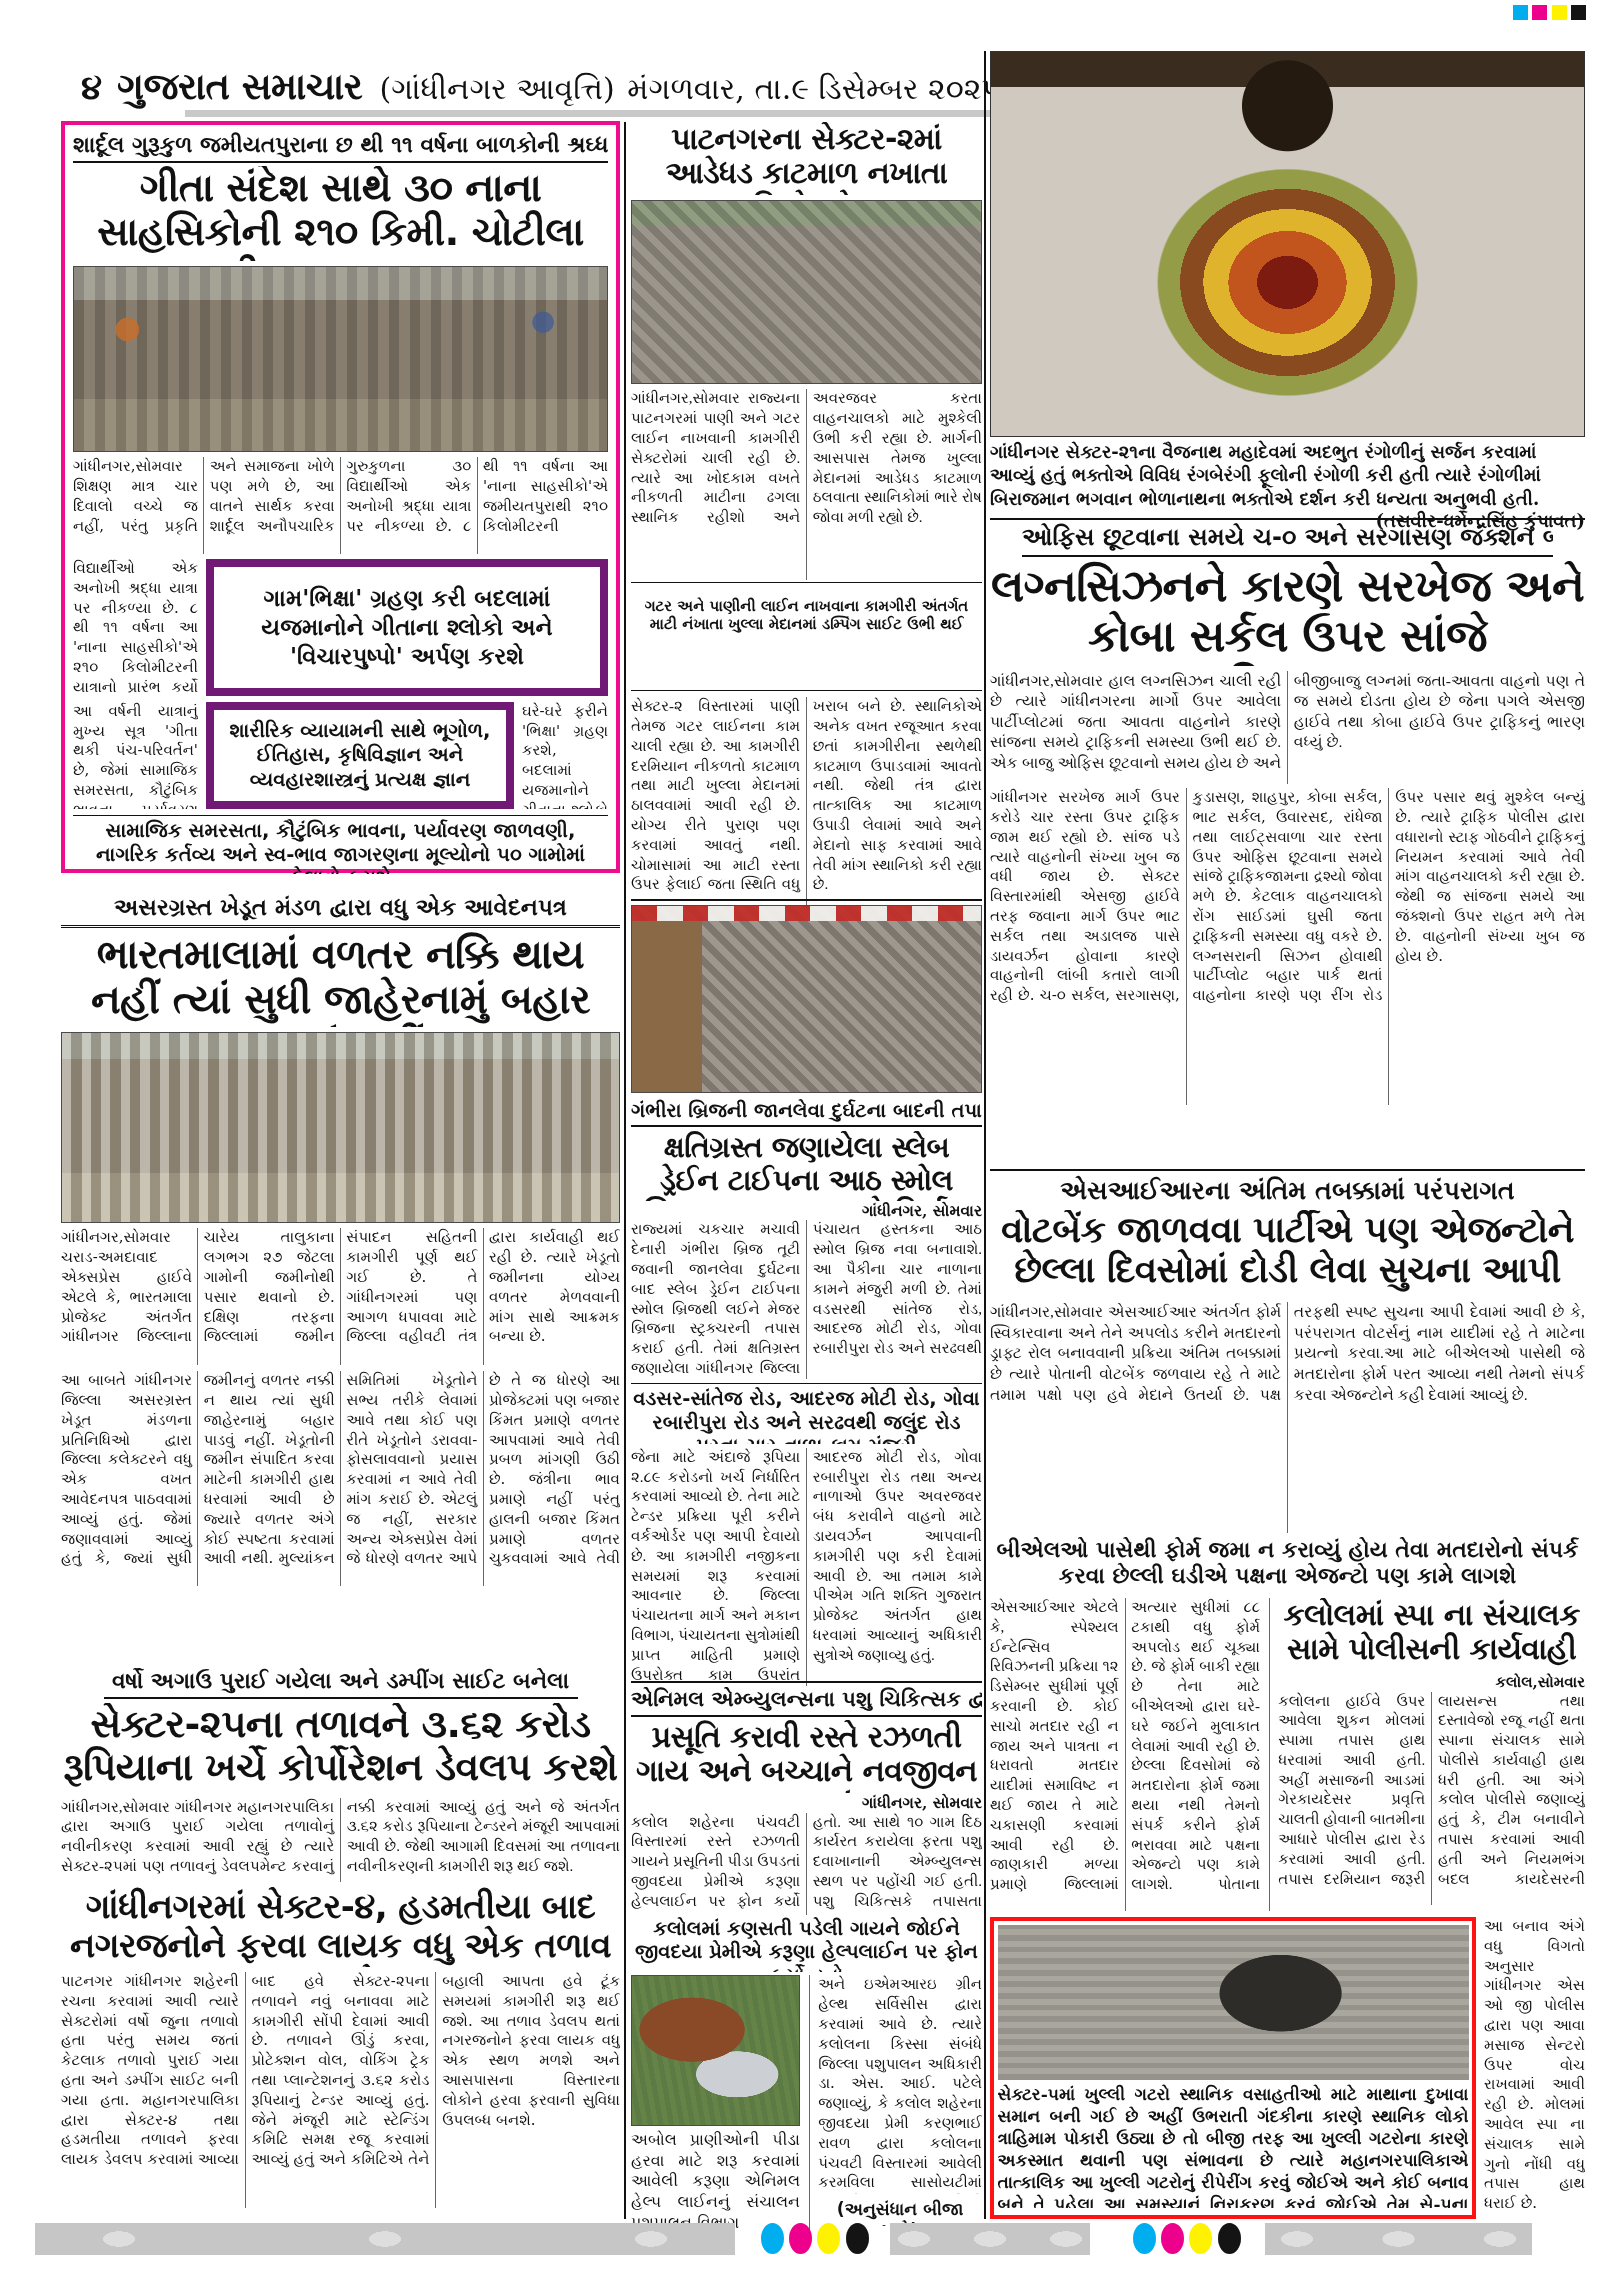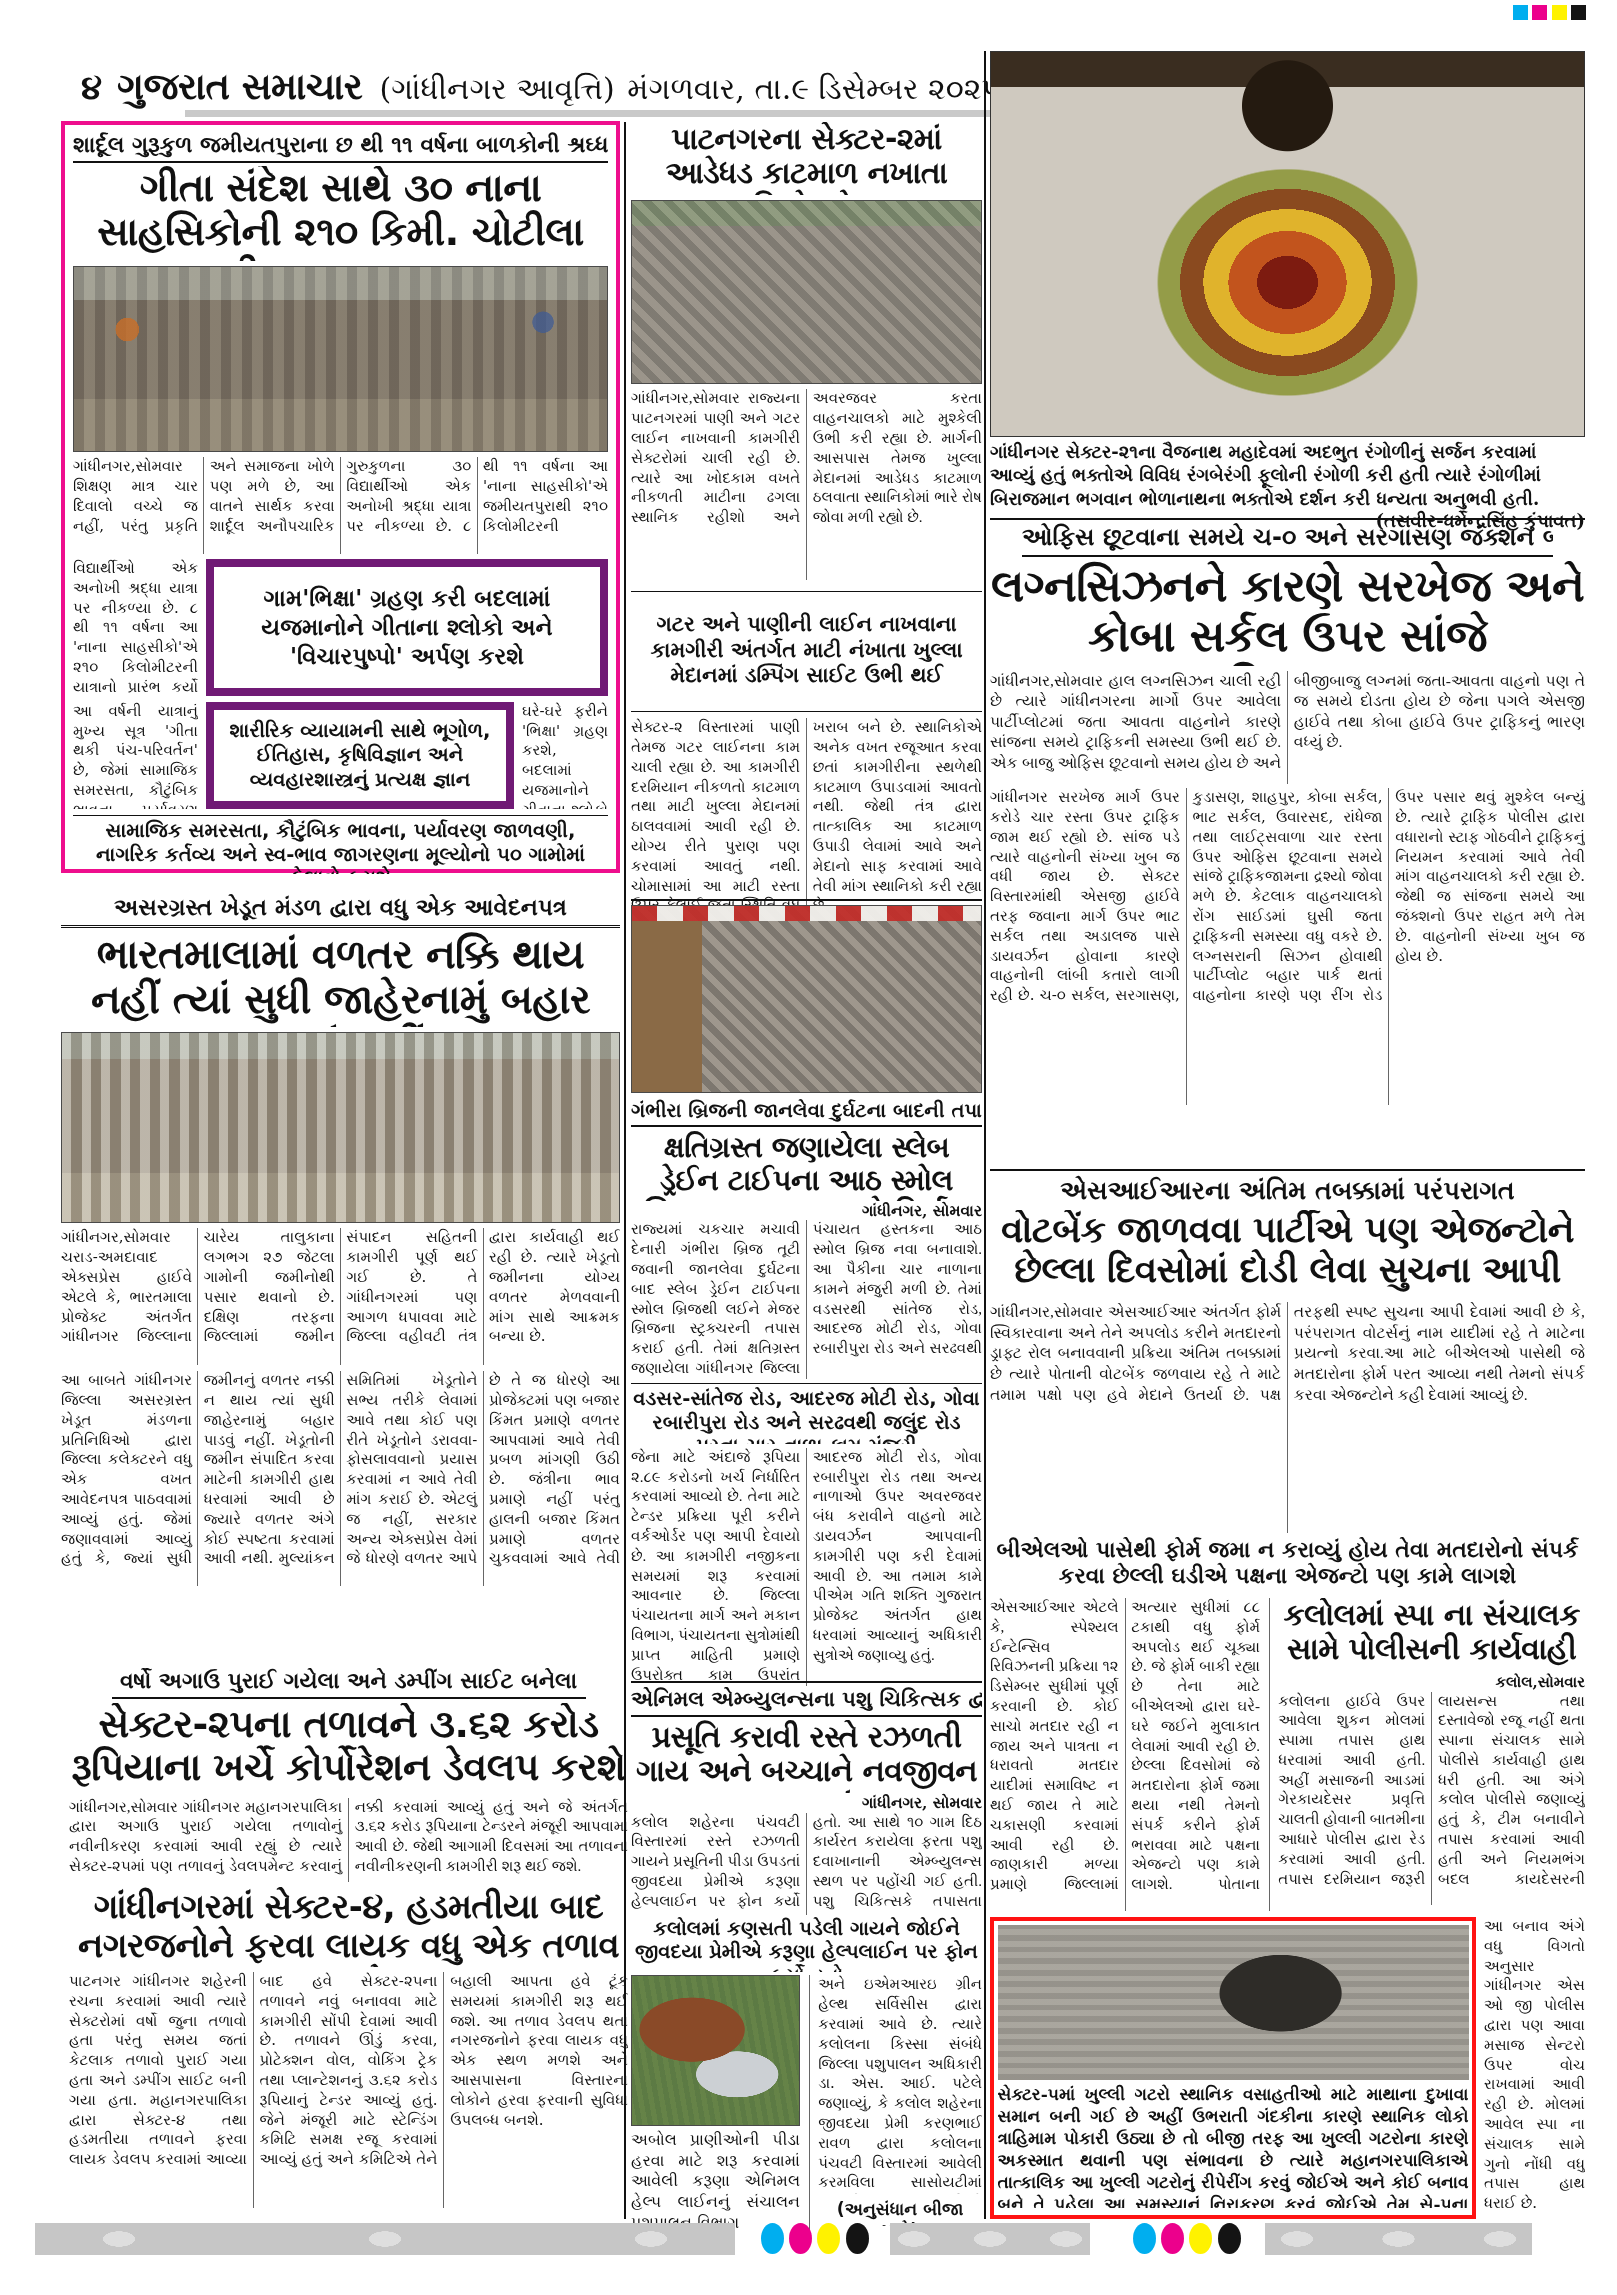--- a/index.html
+++ b/index.html
@@ -100,33 +100,33 @@
   </div>
 
   <div class="abs" style="left:61px;top:894px;width:559px;height:758px;">
     <div class="kicker" style="font-size:23px;border-bottom:3.5px double #111;">અસરગ્રસ્ત ખેડૂત મંડળ દ્વારા વધુ એક આવેદનપત્ર</div>
     <div class="headline" style="font-size:40px;height:95px;margin-top:4.6px;">ભારતમાલામાં વળતર નક્કિ થાય નહીં ત્યાં સુધી જાહેરનામું બહાર પાડવું નહીં</div>
     <div class="photo ph-farmers" style="height:191px;margin-top:4.6px;"></div>
     <div class="bodytxt cols4 serif" style="font-size:15px;height:137px;margin-top:5.8px;">ગાંધીનગર,સોમવાર  ચરાડ-અમદાવાદ એક્સપ્રેસ હાઈવે એટલે કે, ભારતમાલા પ્રોજેક્ટ અંતર્ગત ગાંધીનગર જિલ્લાના ચારેય તાલુકાના લગભગ ૨૭ જેટલા ગામોની જમીનોથી પસાર થવાનો છે. દક્ષિણ તરફના જિલ્લામાં જમીન સંપાદન સહિતની કામગીરી પૂર્ણ થઈ ગઈ છે. તે ગાંધીનગરમાં પણ આગળ ધપાવવા માટે જિલ્લા વહીવટી તંત્ર દ્વારા કાર્યવાહી થઈ રહી છે. ત્યારે ખેડૂતો જમીનના યોગ્ય વળતર મેળવવાની માંગ સાથે આક્રમક બન્યા છે.</div>
     <div class="bodytxt cols4 serif" style="font-size:15px;height:215px;margin-top:5.8px;">આ બાબતે ગાંધીનગર જિલ્લા અસરગ્રસ્ત ખેડૂત મંડળના પ્રતિનિધિઓ દ્વારા જિલ્લા કલેક્ટરને વધુ એક વખત આવેદનપત્ર પાઠવવામાં આવ્યું હતું. જેમાં જણાવવામાં આવ્યું હતું કે, જ્યાં સુધી જમીનનું વળતર નક્કી ન થાય ત્યાં સુધી જાહેરનામું બહાર પાડવું નહીં. ખેડૂતોની જમીન સંપાદિત કરવા માટેની કામગીરી હાથ ધરવામાં આવી છે જ્યારે વળતર અંગે કોઈ સ્પષ્ટતા કરવામાં આવી નથી. મુલ્યાંકન સમિતિમાં ખેડૂતોને સભ્ય તરીકે લેવામાં આવે તથા કોઈ પણ રીતે ખેડૂતોને ડરાવવા-ફોસલાવવાનો પ્રયાસ કરવામાં ન આવે તેવી માંગ કરાઈ છે. એટલું જ નહીં, સરકાર અન્ય એક્સપ્રેસ વેમાં જે ધોરણે વળતર આપે છે તે જ ધોરણે આ પ્રોજેક્ટમાં પણ બજાર કિંમત પ્રમાણે વળતર આપવામાં આવે તેવી પ્રબળ માંગણી ઉઠી છે. જંત્રીના ભાવ પ્રમાણે નહીં પરંતુ હાલની બજાર કિંમત પ્રમાણે વળતર ચુકવવામાં આવે તેવી રજૂઆત પણ કરવામાં આવી હતી. ચારેય તાલુકાના ખેડૂતો આ મુદ્દે આક્રમક મુડમાં જોવા મળી રહ્યા છે અને વળતર માટે મુલ્યાંકન સમિતિ સમક્ષ રજૂઆત કરશે. વળતર માટે મુલ્યાંકિત ટેક્સ નહીં લગાવવા પણ માંગ કરાઈ હતી.</div>
   </div>
 
-  <div class="abs" style="left:69px;top:1668px;width:559px;height:548px;">
+  <div class="abs" style="left:61px;top:1668px;width:559px;height:548px;">
     <div class="kicker" style="font-size:22px;width:474px;margin:0 auto;">વર્ષો અગાઉ પુરાઈ ગયેલા અને ડમ્પીંગ સાઈટ બનેલા</div>
     <div class="headline" style="font-size:38px;height:90px;margin-top:4.6px;">સેક્ટર-૨૫ના તળાવને ૩.૬૨ કરોડ રૂપિયાના ખર્ચે કોર્પોરેશન ડેવલપ કરશે</div>
     <div class="bodytxt cols2 serif" style="font-size:15px;height:84px;margin-top:4.6px;">ગાંધીનગર,સોમવાર  ગાંધીનગર મહાનગરપાલિકા દ્વારા અગાઉ પુરાઈ ગયેલા તળાવોનું નવીનીકરણ કરવામાં આવી રહ્યું છે ત્યારે સેક્ટર-૨૫માં પણ તળાવનું ડેવલપમેન્ટ કરવાનું નક્કી કરવામાં આવ્યું હતું અને જે અંતર્ગત ૩.૬૨ કરોડ રૂપિયાના ટેન્ડરને મંજૂરી આપવામાં આવી છે. જેથી આગામી દિવસમાં આ તળાવના નવીનીકરણની કામગીરી શરૂ થઈ જશે.</div>
     <div class="headline" style="font-size:34px;height:80px;margin-top:5.8px;">ગાંધીનગરમાં સેક્ટર-૪, હડમતીયા બાદ નગરજનોને ફરવા લાયક વધુ એક તળાવ મળશે</div>
     <div class="bodytxt cols3 serif" style="font-size:15px;height:236px;margin-top:4.6px;">પાટનગર ગાંધીનગર શહેરની રચના કરવામાં આવી ત્યારે સેક્ટરોમાં વર્ષો જુના તળાવો હતા પરંતુ સમય જતાં કેટલાક તળાવો પુરાઈ ગયા હતા અને ડમ્પીંગ સાઈટ બની ગયા હતા. મહાનગરપાલિકા દ્વારા સેક્ટર-૪ તથા હડમતીયા તળાવને ફરવા લાયક ડેવલપ કરવામાં આવ્યા બાદ હવે સેક્ટર-૨૫ના તળાવને નવું બનાવવા માટે કામગીરી સોંપી દેવામાં આવી છે. તળાવને ઊંડું કરવા, પ્રોટેક્શન વોલ, વોકિંગ ટ્રેક તથા પ્લાન્ટેશનનું ૩.૬૨ કરોડ રૂપિયાનું ટેન્ડર આવ્યું હતું. જેને મંજૂરી માટે સ્ટેન્ડિંગ કમિટિ સમક્ષ રજૂ કરવામાં આવ્યું હતું અને કમિટિએ તેને બહાલી આપતા હવે ટૂંક સમયમાં કામગીરી શરૂ થઈ જશે. આ તળાવ ડેવલપ થતાં નગરજનોને ફરવા લાયક વધુ એક સ્થળ મળશે અને આસપાસના વિસ્તારના લોકોને હરવા ફરવાની સુવિધા ઉપલબ્ધ બનશે.</div>
   </div>
 
   <div class="abs" style="left:631px;top:122px;width:351px;">
     <div class="headline" style="font-size:30px;height:73px;">પાટનગરના સેક્ટર-૨માં આડેધડ કાટમાળ નખાતા સ્થાનિકો પરેશાન</div>
     <div class="photo ph-debris" style="height:184px;margin-top:4.6px;"></div>
     <div class="bodytxt cols2 serif" style="font-size:15px;height:191px;margin-top:5.8px;">ગાંધીનગર,સોમવાર  રાજ્યના પાટનગરમાં પાણી અને ગટર લાઈન નાખવાની કામગીરી સેક્ટરોમાં ચાલી રહી છે. ત્યારે આ ખોદકામ વખતે નીકળતી માટીના ઢગલા સ્થાનિક રહીશો અને અવરજવર કરતા વાહનચાલકો માટે મુશ્કેલી ઉભી કરી રહ્યા છે. માર્ગની આસપાસ તેમજ ખુલ્લા મેદાનમાં આડેધડ કાટમાળ ઠલવાતા સ્થાનિકોમાં ભારે રોષ જોવા મળી રહ્યો છે.</div>
-    <div class="crosshead" style="font-size:21px;height:79px;margin-top:11px;border-top:1.7px solid #111;border-bottom:1.7px solid #111;padding:20px 0;">ગટર અને પાણીની લાઈન નાખવાના કામગીરી અંતર્ગત માટી નંખાતા ખુલ્લા મેદાનમાં ડમ્પિંગ સાઈટ ઉભી થઈ</div>
+    <div class="crosshead" style="font-size:15px;height:79px;margin-top:2px;border-top:1.7px solid #111;border-bottom:1.7px solid #111;padding:14px 0;">ગટર અને પાણીની લાઈન નાખવાના કામગીરી અંતર્ગત માટી નંખાતા ખુલ્લા મેદાનમાં ડમ્પિંગ સાઈટ ઉભી થઈ</div>
     <div class="bodytxt cols2 serif" style="font-size:15px;height:233px;margin-top:5.8px;">સેક્ટર-૨ વિસ્તારમાં પાણી તેમજ ગટર લાઈનના કામ ચાલી રહ્યા છે. આ કામગીરી દરમિયાન નીકળતો કાટમાળ તથા માટી ખુલ્લા મેદાનમાં ઠાલવવામાં આવી રહી છે. યોગ્ય રીતે પુરાણ પણ કરવામાં આવતું નથી. ચોમાસામાં આ માટી રસ્તા ઉપર ફેલાઈ જતા સ્થિતિ વધુ ખરાબ બને છે. સ્થાનિકોએ અનેક વખત રજૂઆત કરવા છતાં કામગીરીના સ્થળેથી કાટમાળ ઉપાડવામાં આવતો નથી. જેથી તંત્ર દ્વારા તાત્કાલિક આ કાટમાળ ઉપાડી લેવામાં આવે અને મેદાનો સાફ કરવામાં આવે તેવી માંગ સ્થાનિકો કરી રહ્યા છે.</div>
   </div>
   <div class="abs hline" style="left:631px;top:899px;width:351px;"></div>
 
   <div class="abs" style="left:631px;top:905px;width:351px;">
     <div class="photo ph-debris2" style="height:188px;"></div>
     <div class="kicker" style="font-size:19.6px;margin-top:5.8px;">ગંભીરા બ્રિજની જાનલેવા દુર્ઘટના બાદની તપાસમાં</div>
     <div class="headline" style="font-size:29px;height:70px;margin-top:3.5px;">ક્ષતિગ્રસ્ત જણાયેલા સ્લેબ ડ્રેઈન ટાઈપના આઠ સ્મોલ બ્રિજ નવા બનાવવાનો નિર્ણય</div>
     <div class="dateline serif" style="font-size:15.6px;height:19.6px;">ગાંધીનગર, સોમવાર</div>
     <div class="bodytxt cols2 serif" style="font-size:15px;height:159px;">રાજ્યમાં ચકચાર મચાવી દેનારી ગંભીરા બ્રિજ તૂટી જવાની જાનલેવા દુર્ઘટના બાદ સ્લેબ ડ્રેઈન ટાઈપના સ્મોલ બ્રિજથી લઈને મેજર બ્રિજના સ્ટ્રક્ચરની તપાસ કરાઈ હતી. તેમાં ક્ષતિગ્રસ્ત જણાયેલા ગાંધીનગર જિલ્લા પંચાયત હસ્તકના આઠ સ્મોલ બ્રિજ નવા બનાવાશે. આ પૈકીના ચાર નાળાના કામને મંજુરી મળી છે. તેમાં વડસરથી સાંતેજ રોડ, આદરજ મોટી રોડ, ગોવા રબારીપુરા રોડ અને સરઢવથી જલુંદ રોડ પરના નાળા સામેલ છે.</div>

